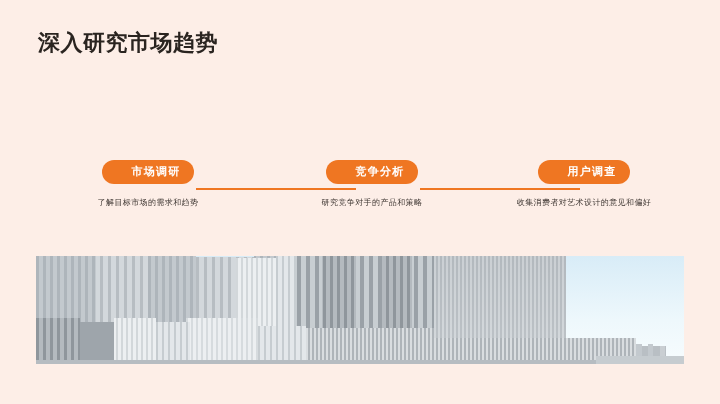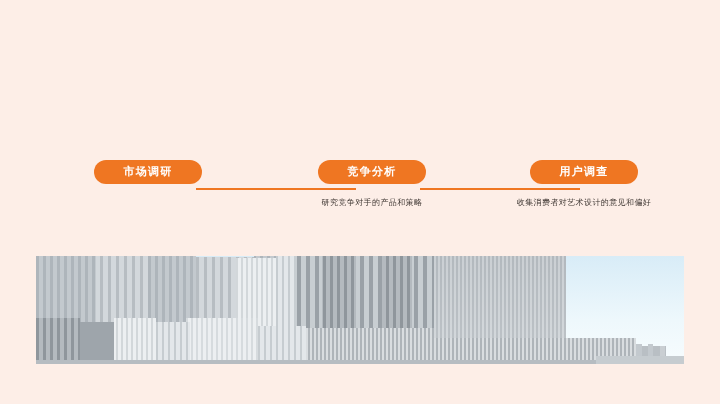--- a/index.html
+++ b/index.html
@@ -69,21 +69,21 @@
   .step-2 { left: 236px; }
   .step-3 { left: 448px; }
 
   .pill {
     display: inline-block;
     background: #ef7622;
     color: #ffffff;
     font-size: 11px;
     font-weight: bold;
     letter-spacing: 1.2px;
-    padding: 5px 30px 6px 30px;
+    padding: 5px 14px 6px 30px;
     border-radius: 13px;
     line-height: 1.15;
     white-space: nowrap;
   }
   .step-caption {
     margin-top: 13px;
     font-size: 8px;
     color: #3d3531;
     letter-spacing: 0.4px;
     white-space: nowrap;
@@ -99,29 +99,31 @@
     overflow: hidden;
     background: #c9ced2;
   }
   .photo svg { display: block; }
 </style>
 </head>
 <body>
 
 <div class="slide">
 
+  <div class="title">深入研究市场趋势</div>
 
 
   <div class="process">
 
     <div class="connector conn-1"></div>
     <div class="connector conn-2"></div>
 
     <div class="step step-1">
       <div class="pill">市场调研</div>
+      <div class="step-caption">了解目标市场的需求和趋势</div>
     </div>
 
     <div class="step step-2">
       <div class="pill">竞争分析</div>
       <div class="step-caption">研究竞争对手的产品和策略</div>
     </div>
 
     <div class="step step-3">
       <div class="pill">用户调查</div>
       <div class="step-caption">收集消费者对艺术设计的意见和偏好</div>

